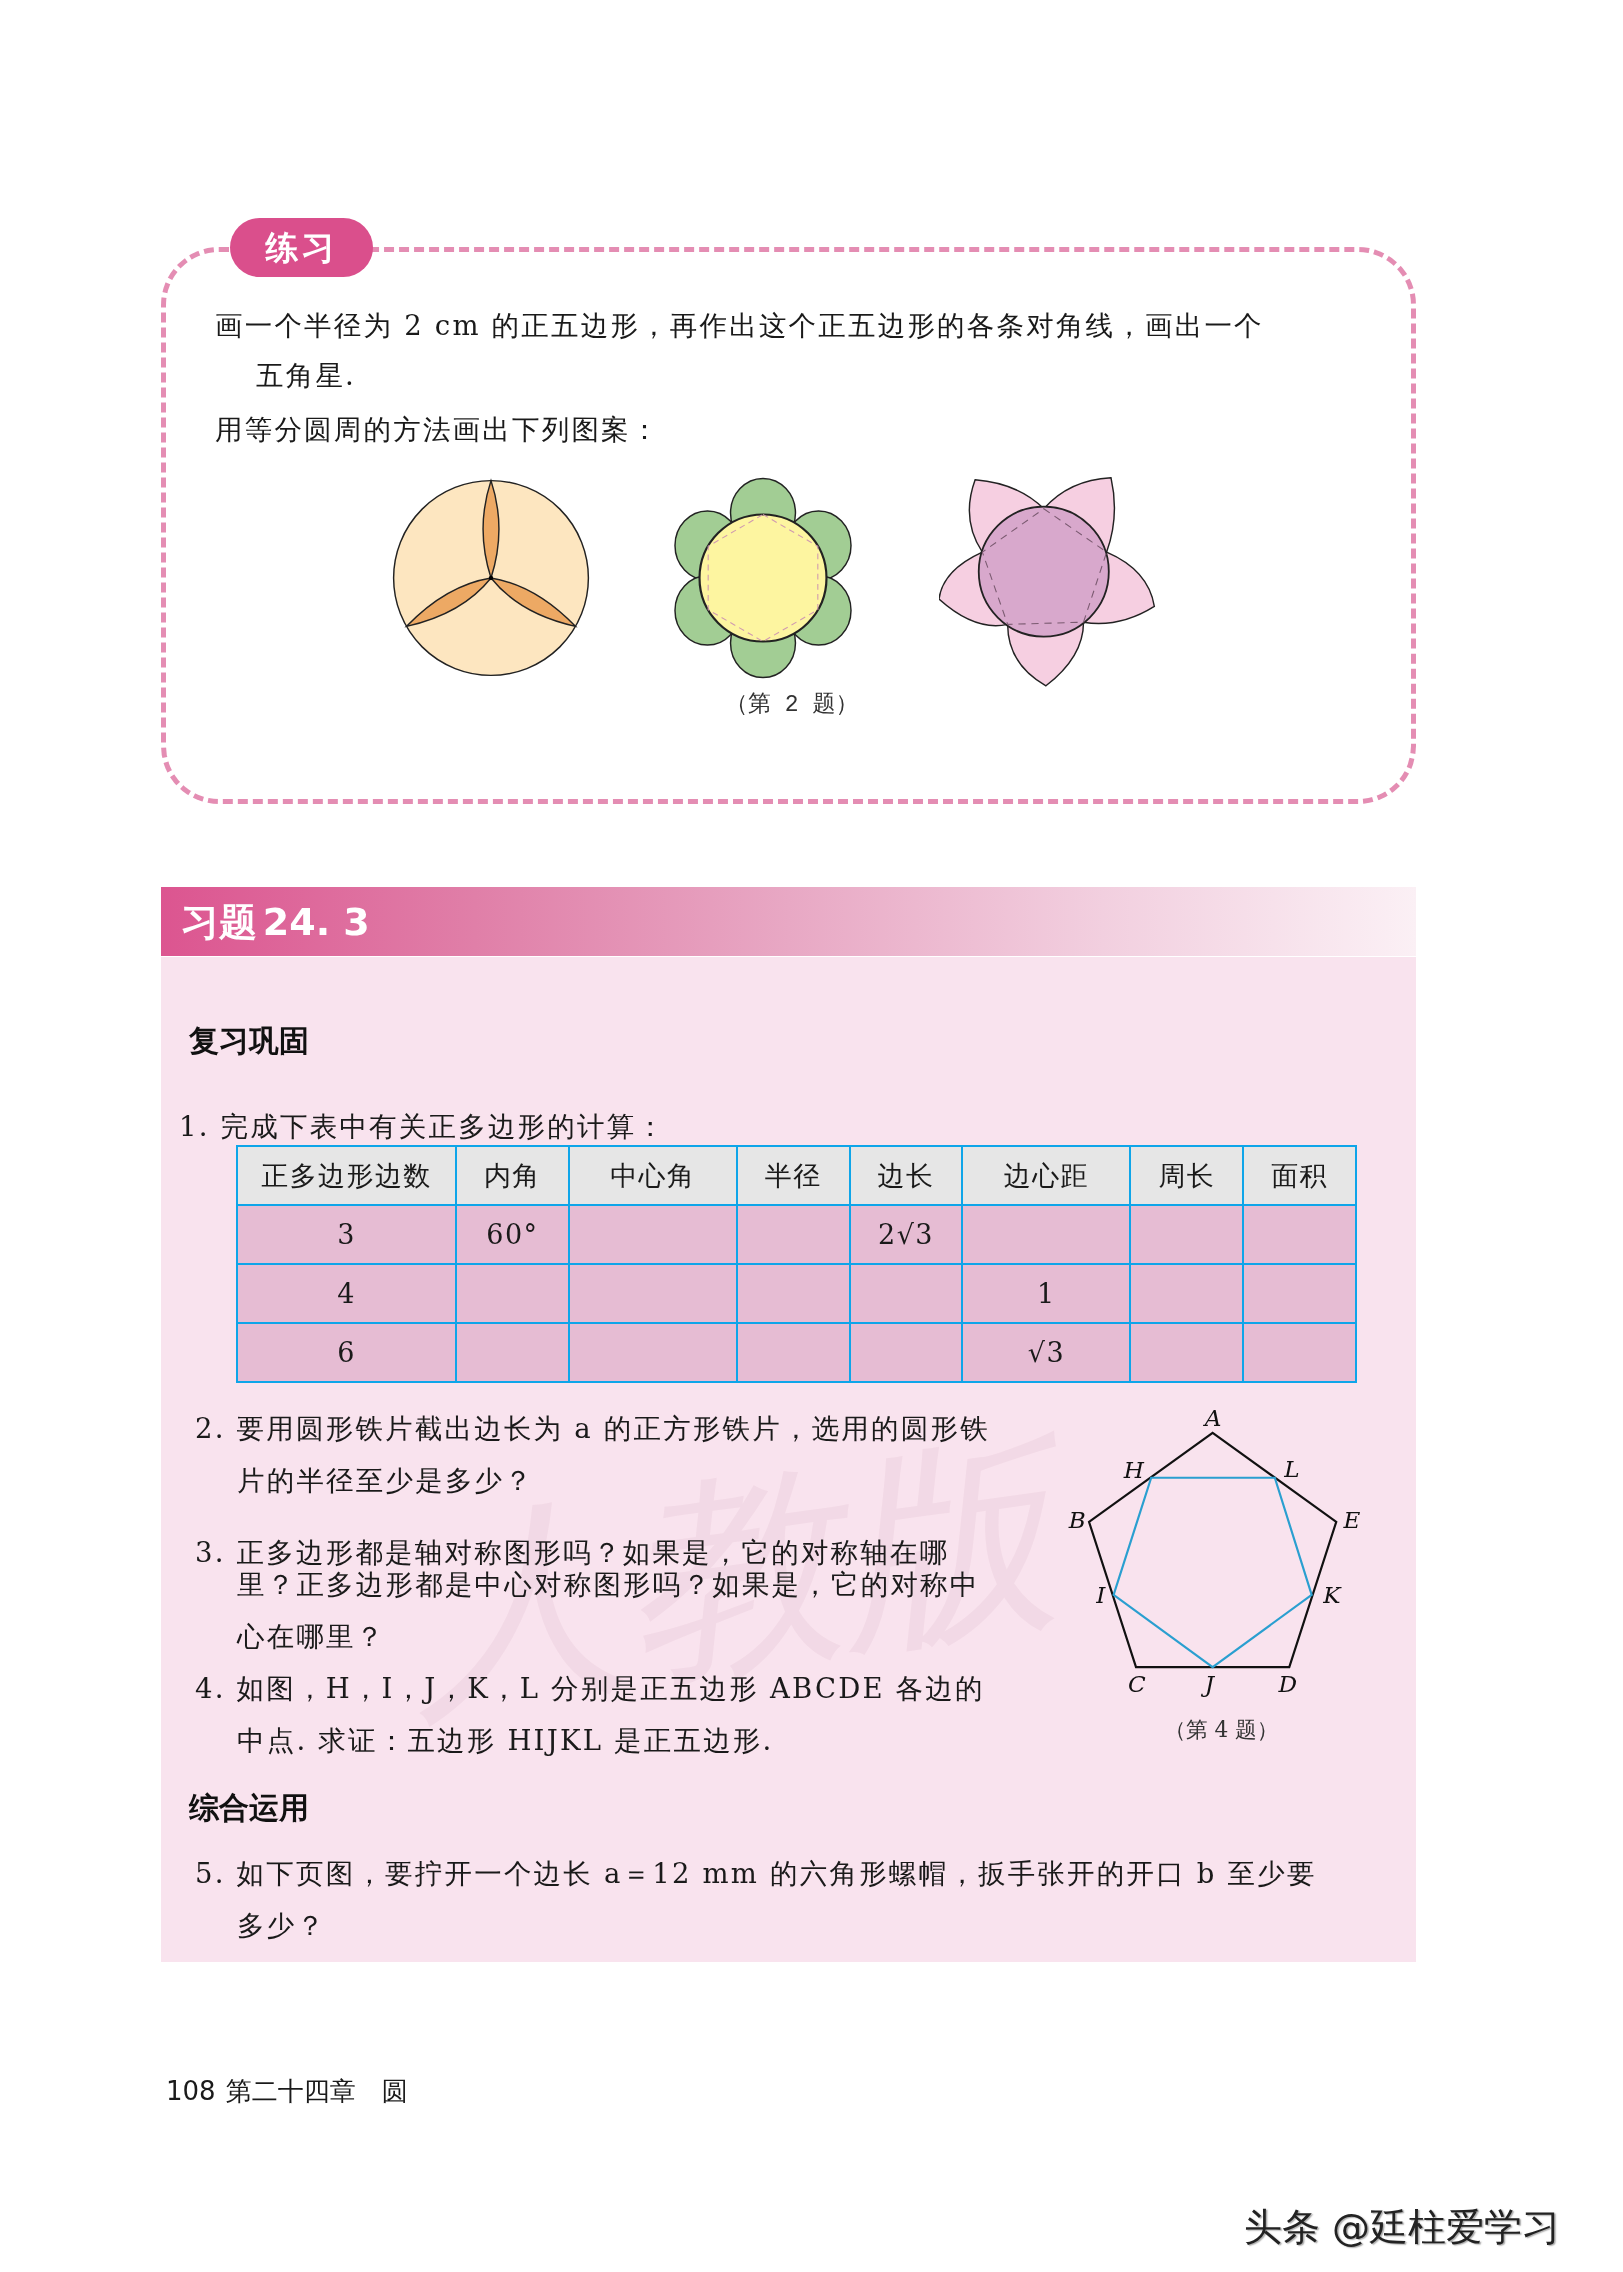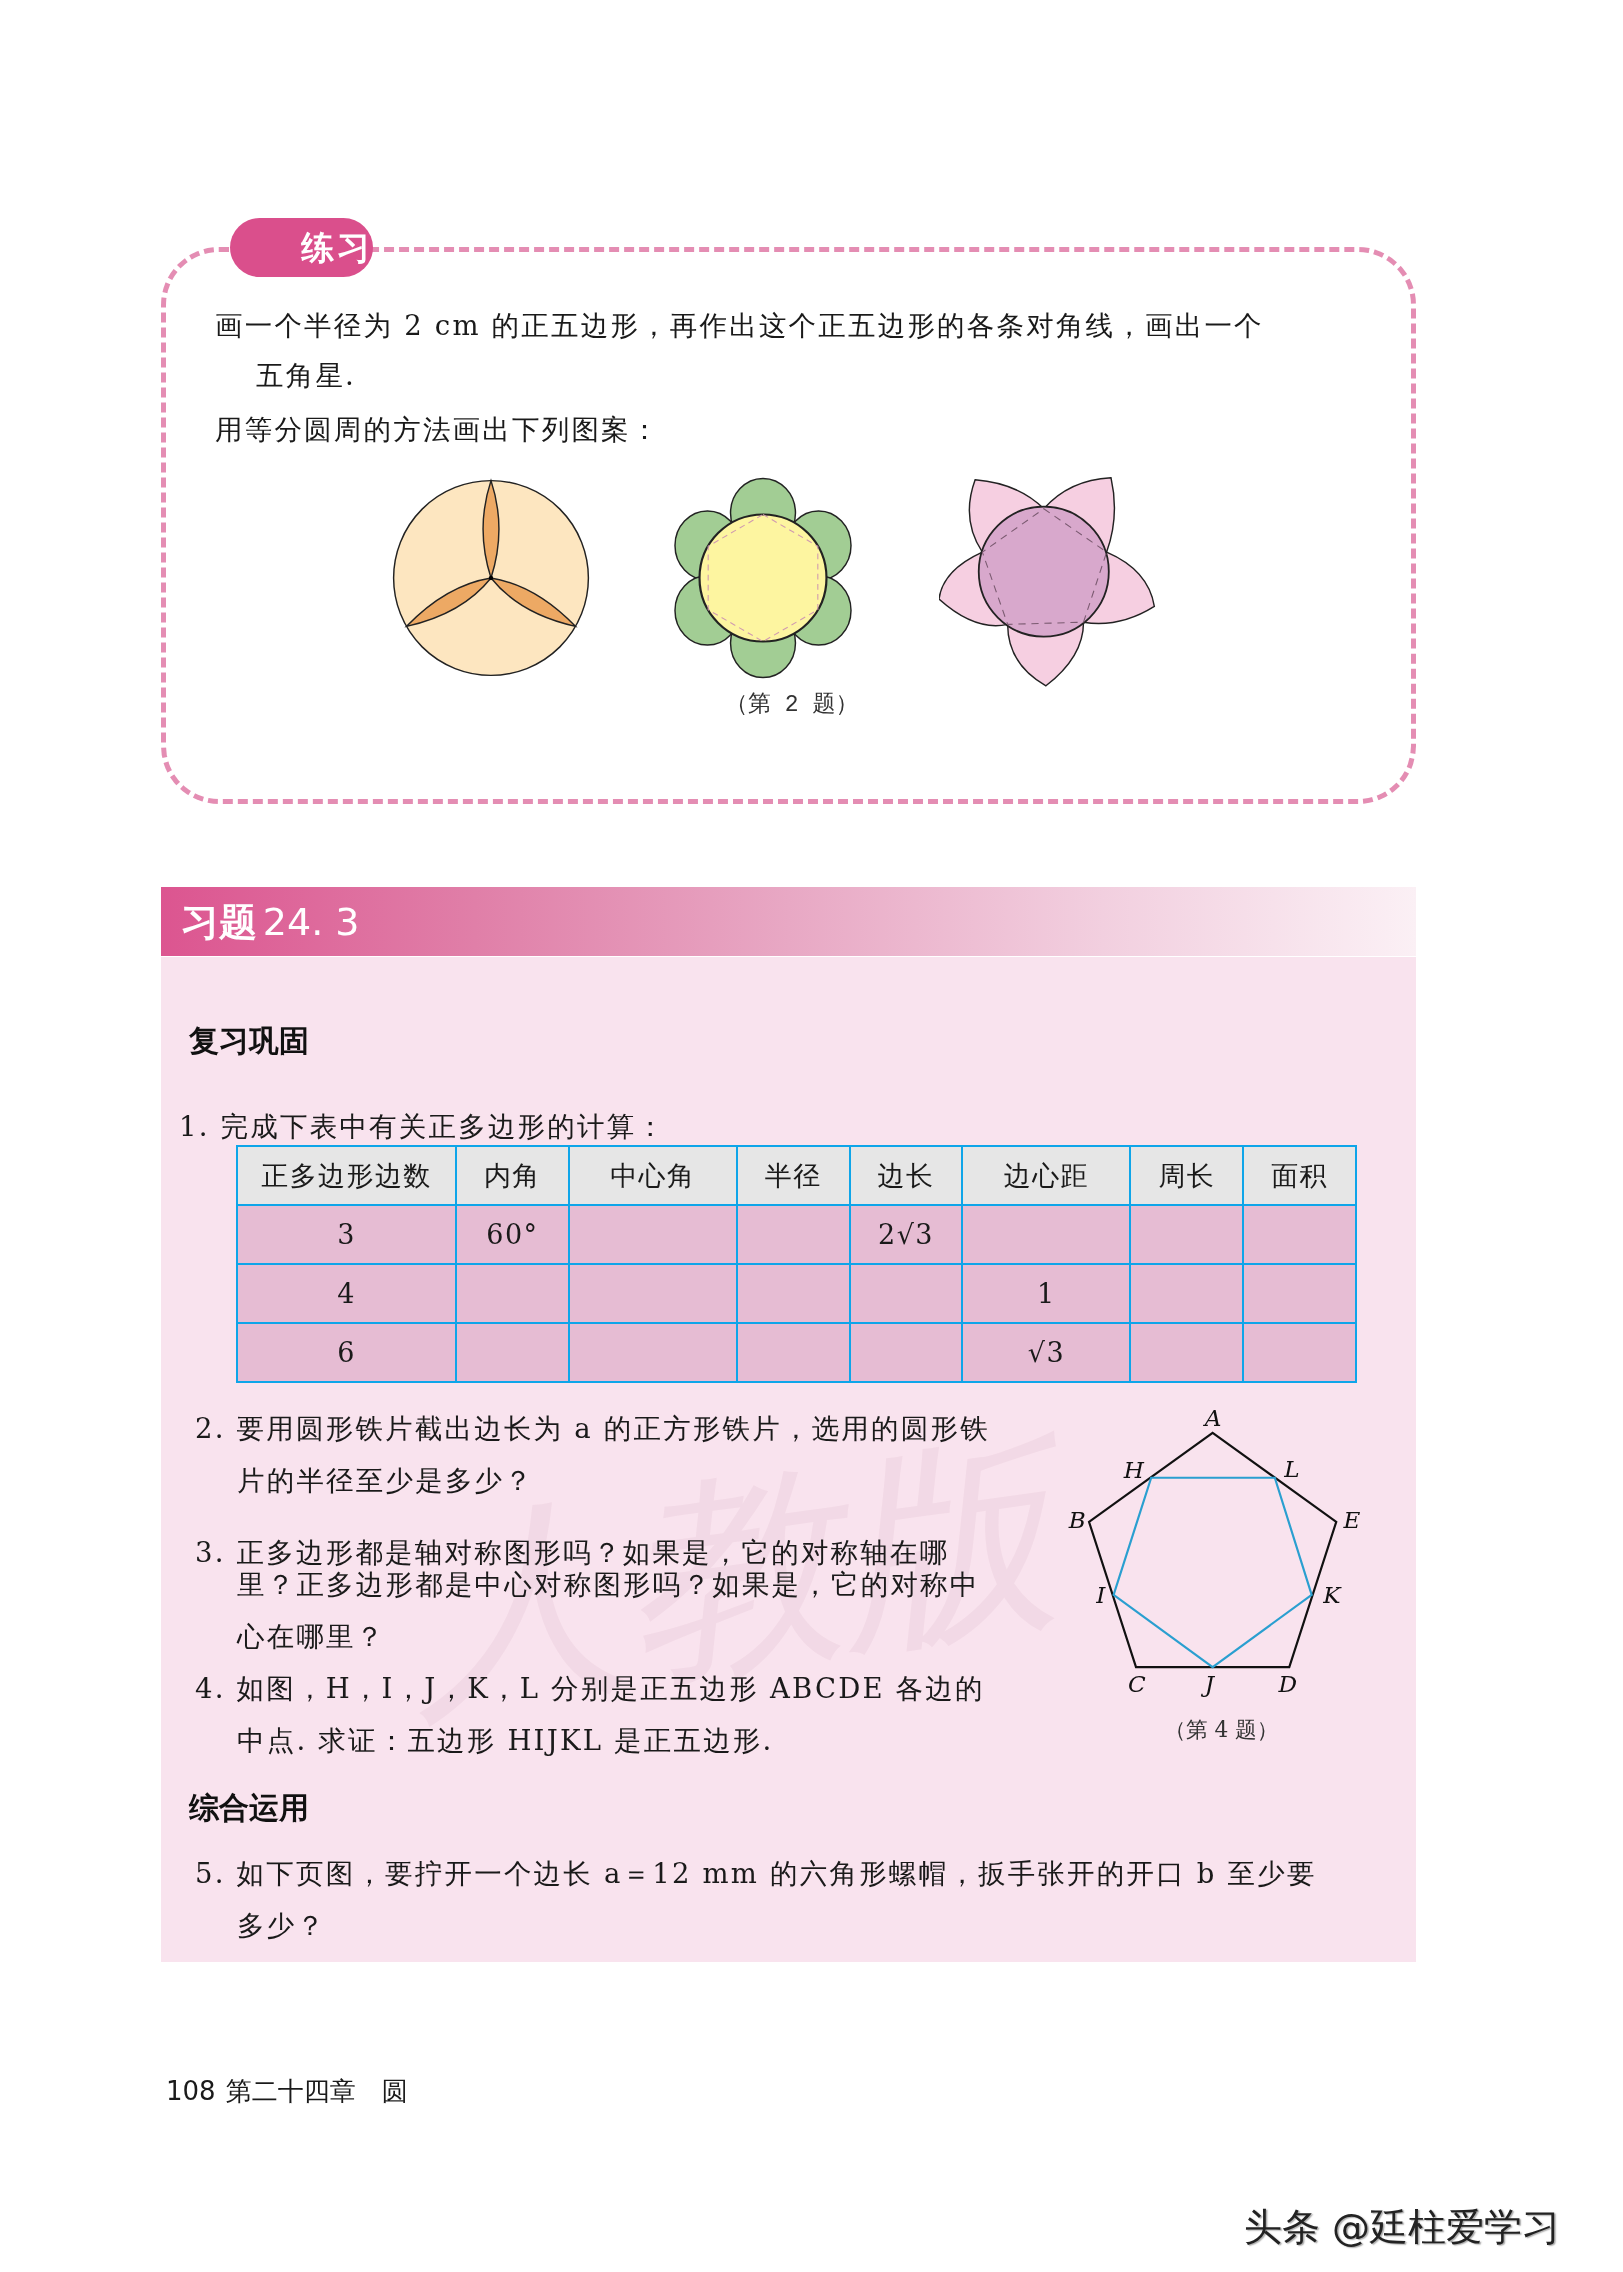--- a/index.html
+++ b/index.html
@@ -8,38 +8,38 @@
 
   
   .practice-box {
     position: absolute; left: 161px; top: 247px; width: 1255px; height: 557px;
     border: 5px dashed #e48db3; border-radius: 58px;
   }
   .practice-tab {
     position: absolute; left: 230px; top: 218px; width: 143px; height: 59px;
     background: #da4f8c; border-radius: 30px;
     color: #fff; font-family: "DejaVu Sans", sans-serif; font-weight: bold;
-    font-size: 33px; line-height: 59px; text-align: right; letter-spacing: 2.9px;
+    font-size: 33px; line-height: 59px; text-align: center; letter-spacing: 2.9px;
   }
   .p-line { position: absolute; font-size: 27.5px; line-height: 36px; white-space: nowrap; letter-spacing: 2.2px; }
   .caption { position: absolute; font-size: 23px; white-space: nowrap; color: #333; font-family: Liberation Mono, monospace; }
 
   .fig { position: absolute; }
 
   
   .ex-header {
     position: absolute; left: 161px; top: 887px; width: 1255px; height: 69px;
     background: linear-gradient(to right, #dc5590 0%, #e07fa8 25%, #e8a8c4 50%, #f2cfdf 75%, #fbf0f5 100%);
   }
   .ex-title {
     position: absolute; left: 181px; top: 897px; height: 51px;
     color: #fff; font-family: "DejaVu Sans", sans-serif; font-weight: bold;
     font-size: 38px; line-height: 51px; white-space: nowrap;
   }
-  .ex-title .num { font-weight: normal; margin-left: 5.8px; }
+  .ex-title .num { font-weight: bold; margin-left: 5.8px; }
   .ex-body {
     position: absolute; left: 161px; top: 957px; width: 1255px; height: 1005px;
     background: #f9e3ee;
   }
   .sub-heading {
     position: absolute; font-family: "DejaVu Sans", sans-serif; font-weight: bold;
     font-size: 30px; line-height: 36px; white-space: nowrap; color: #111;
   }
 
   

